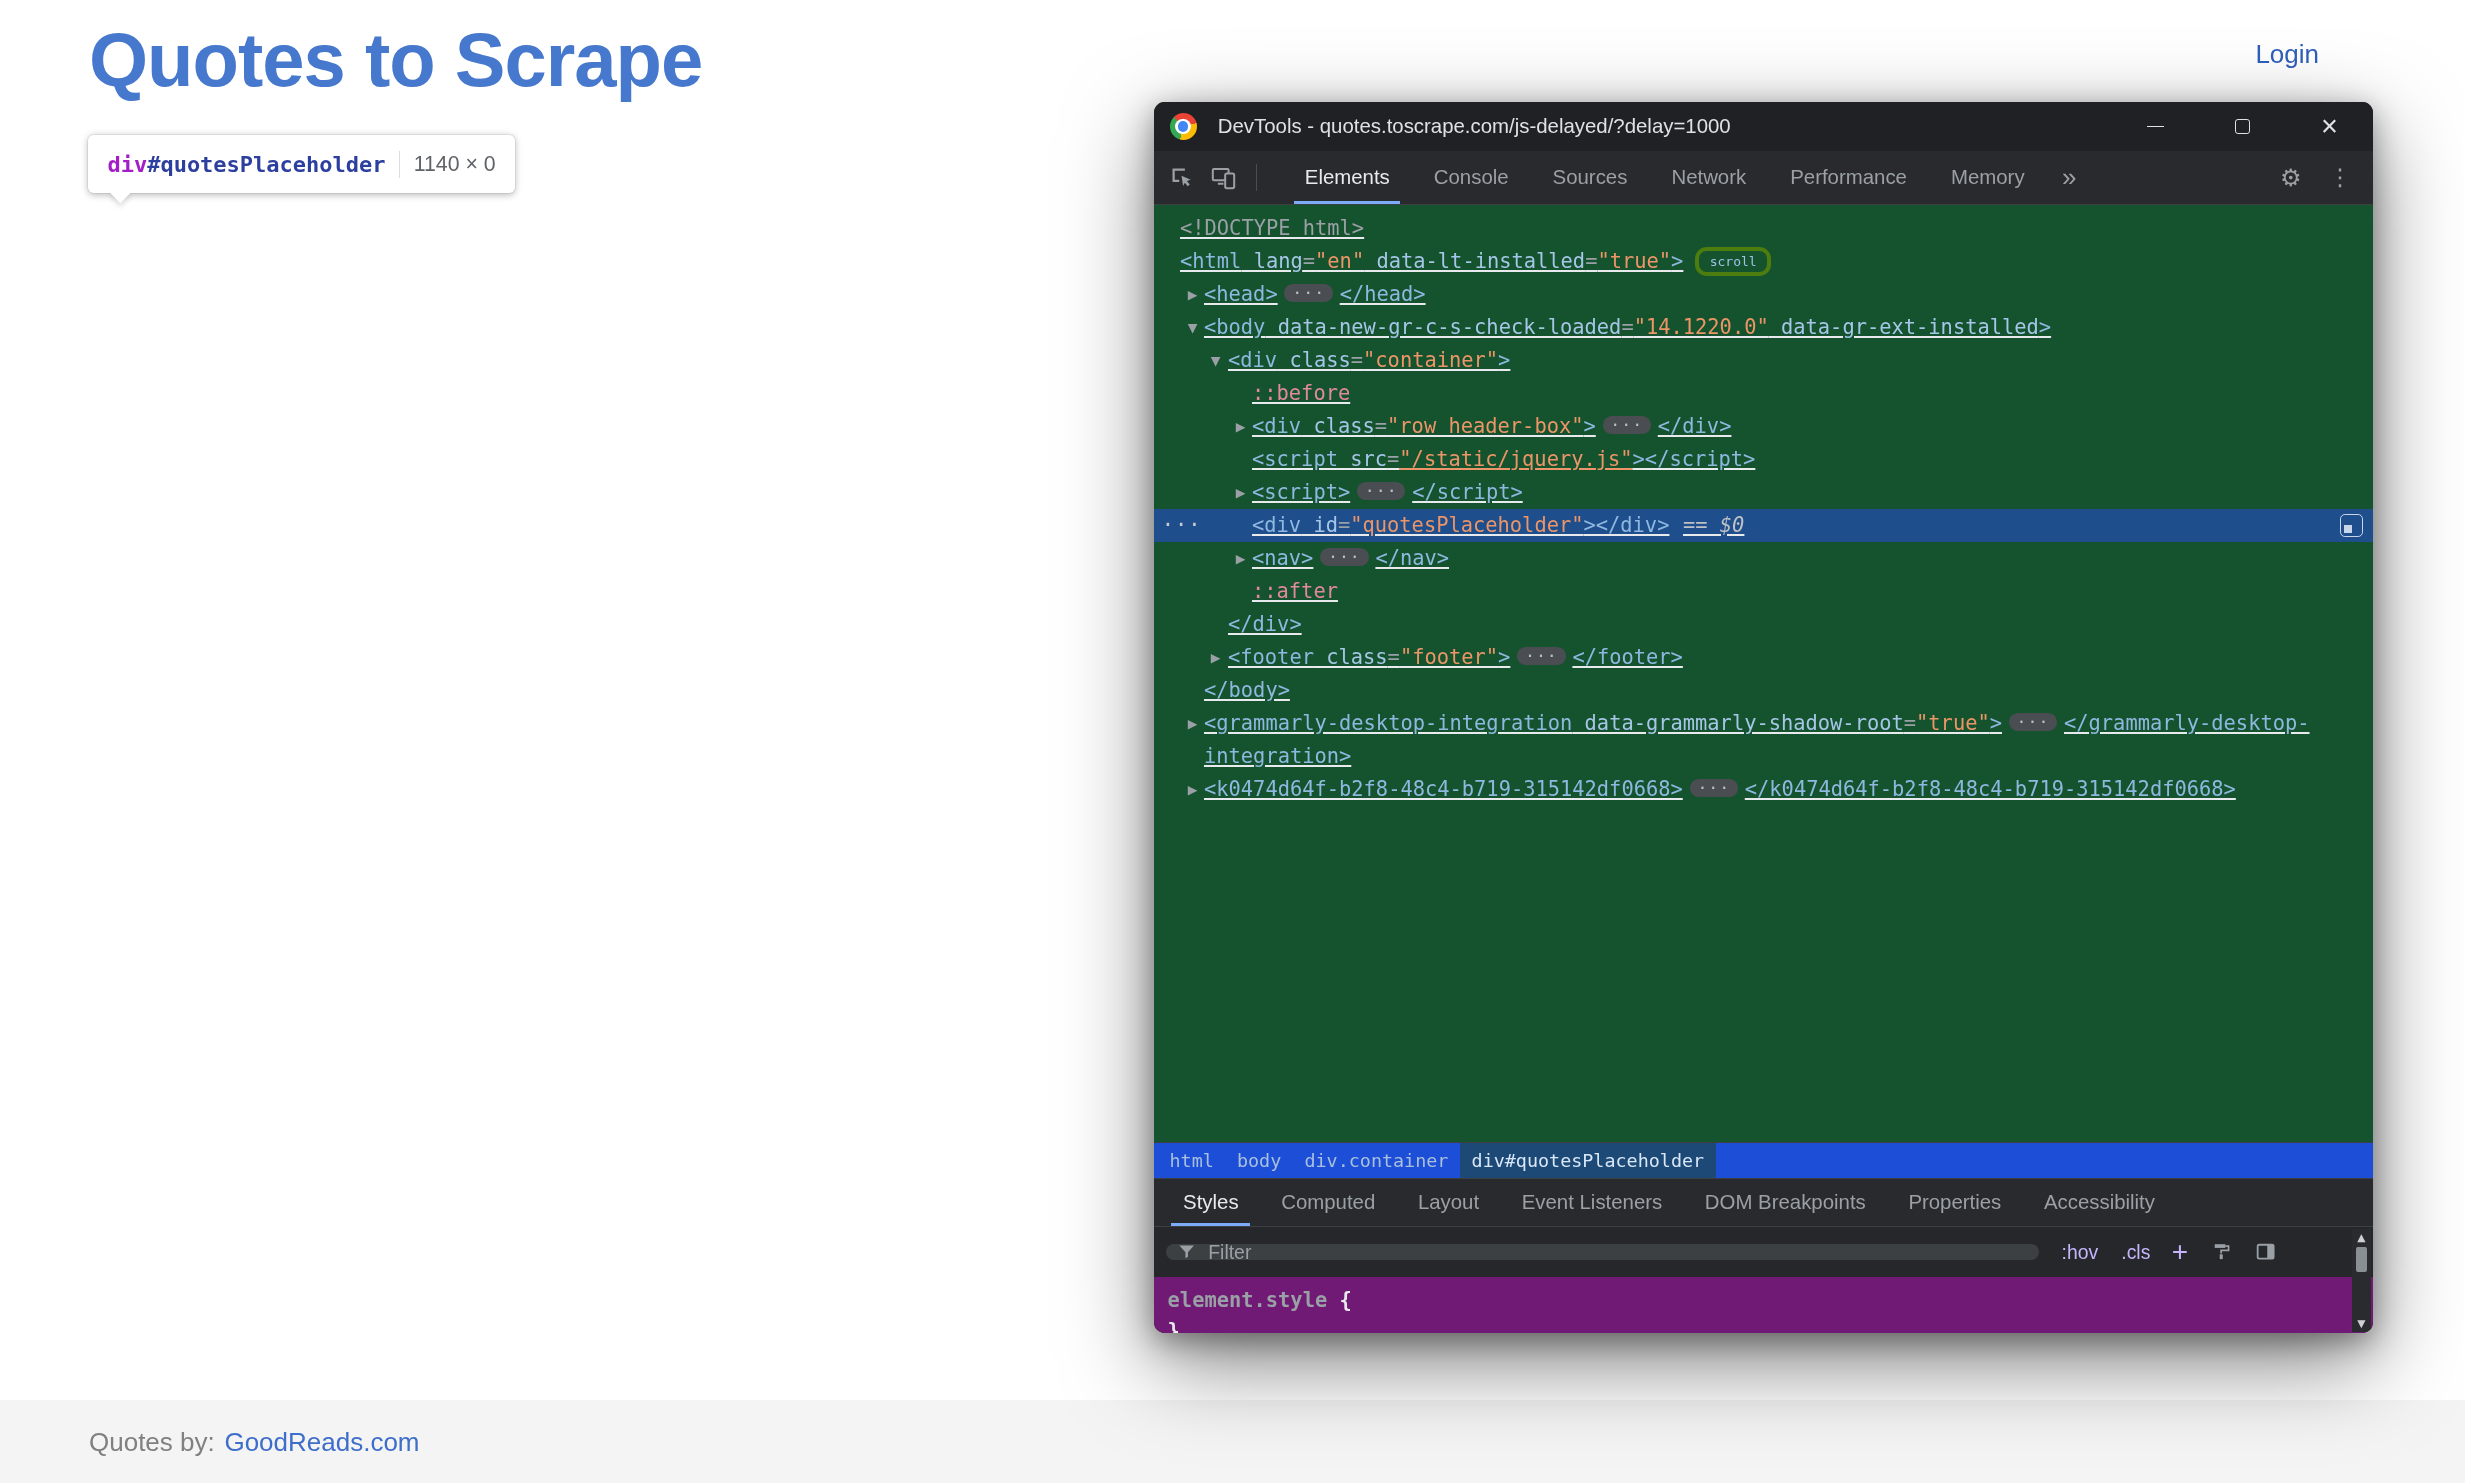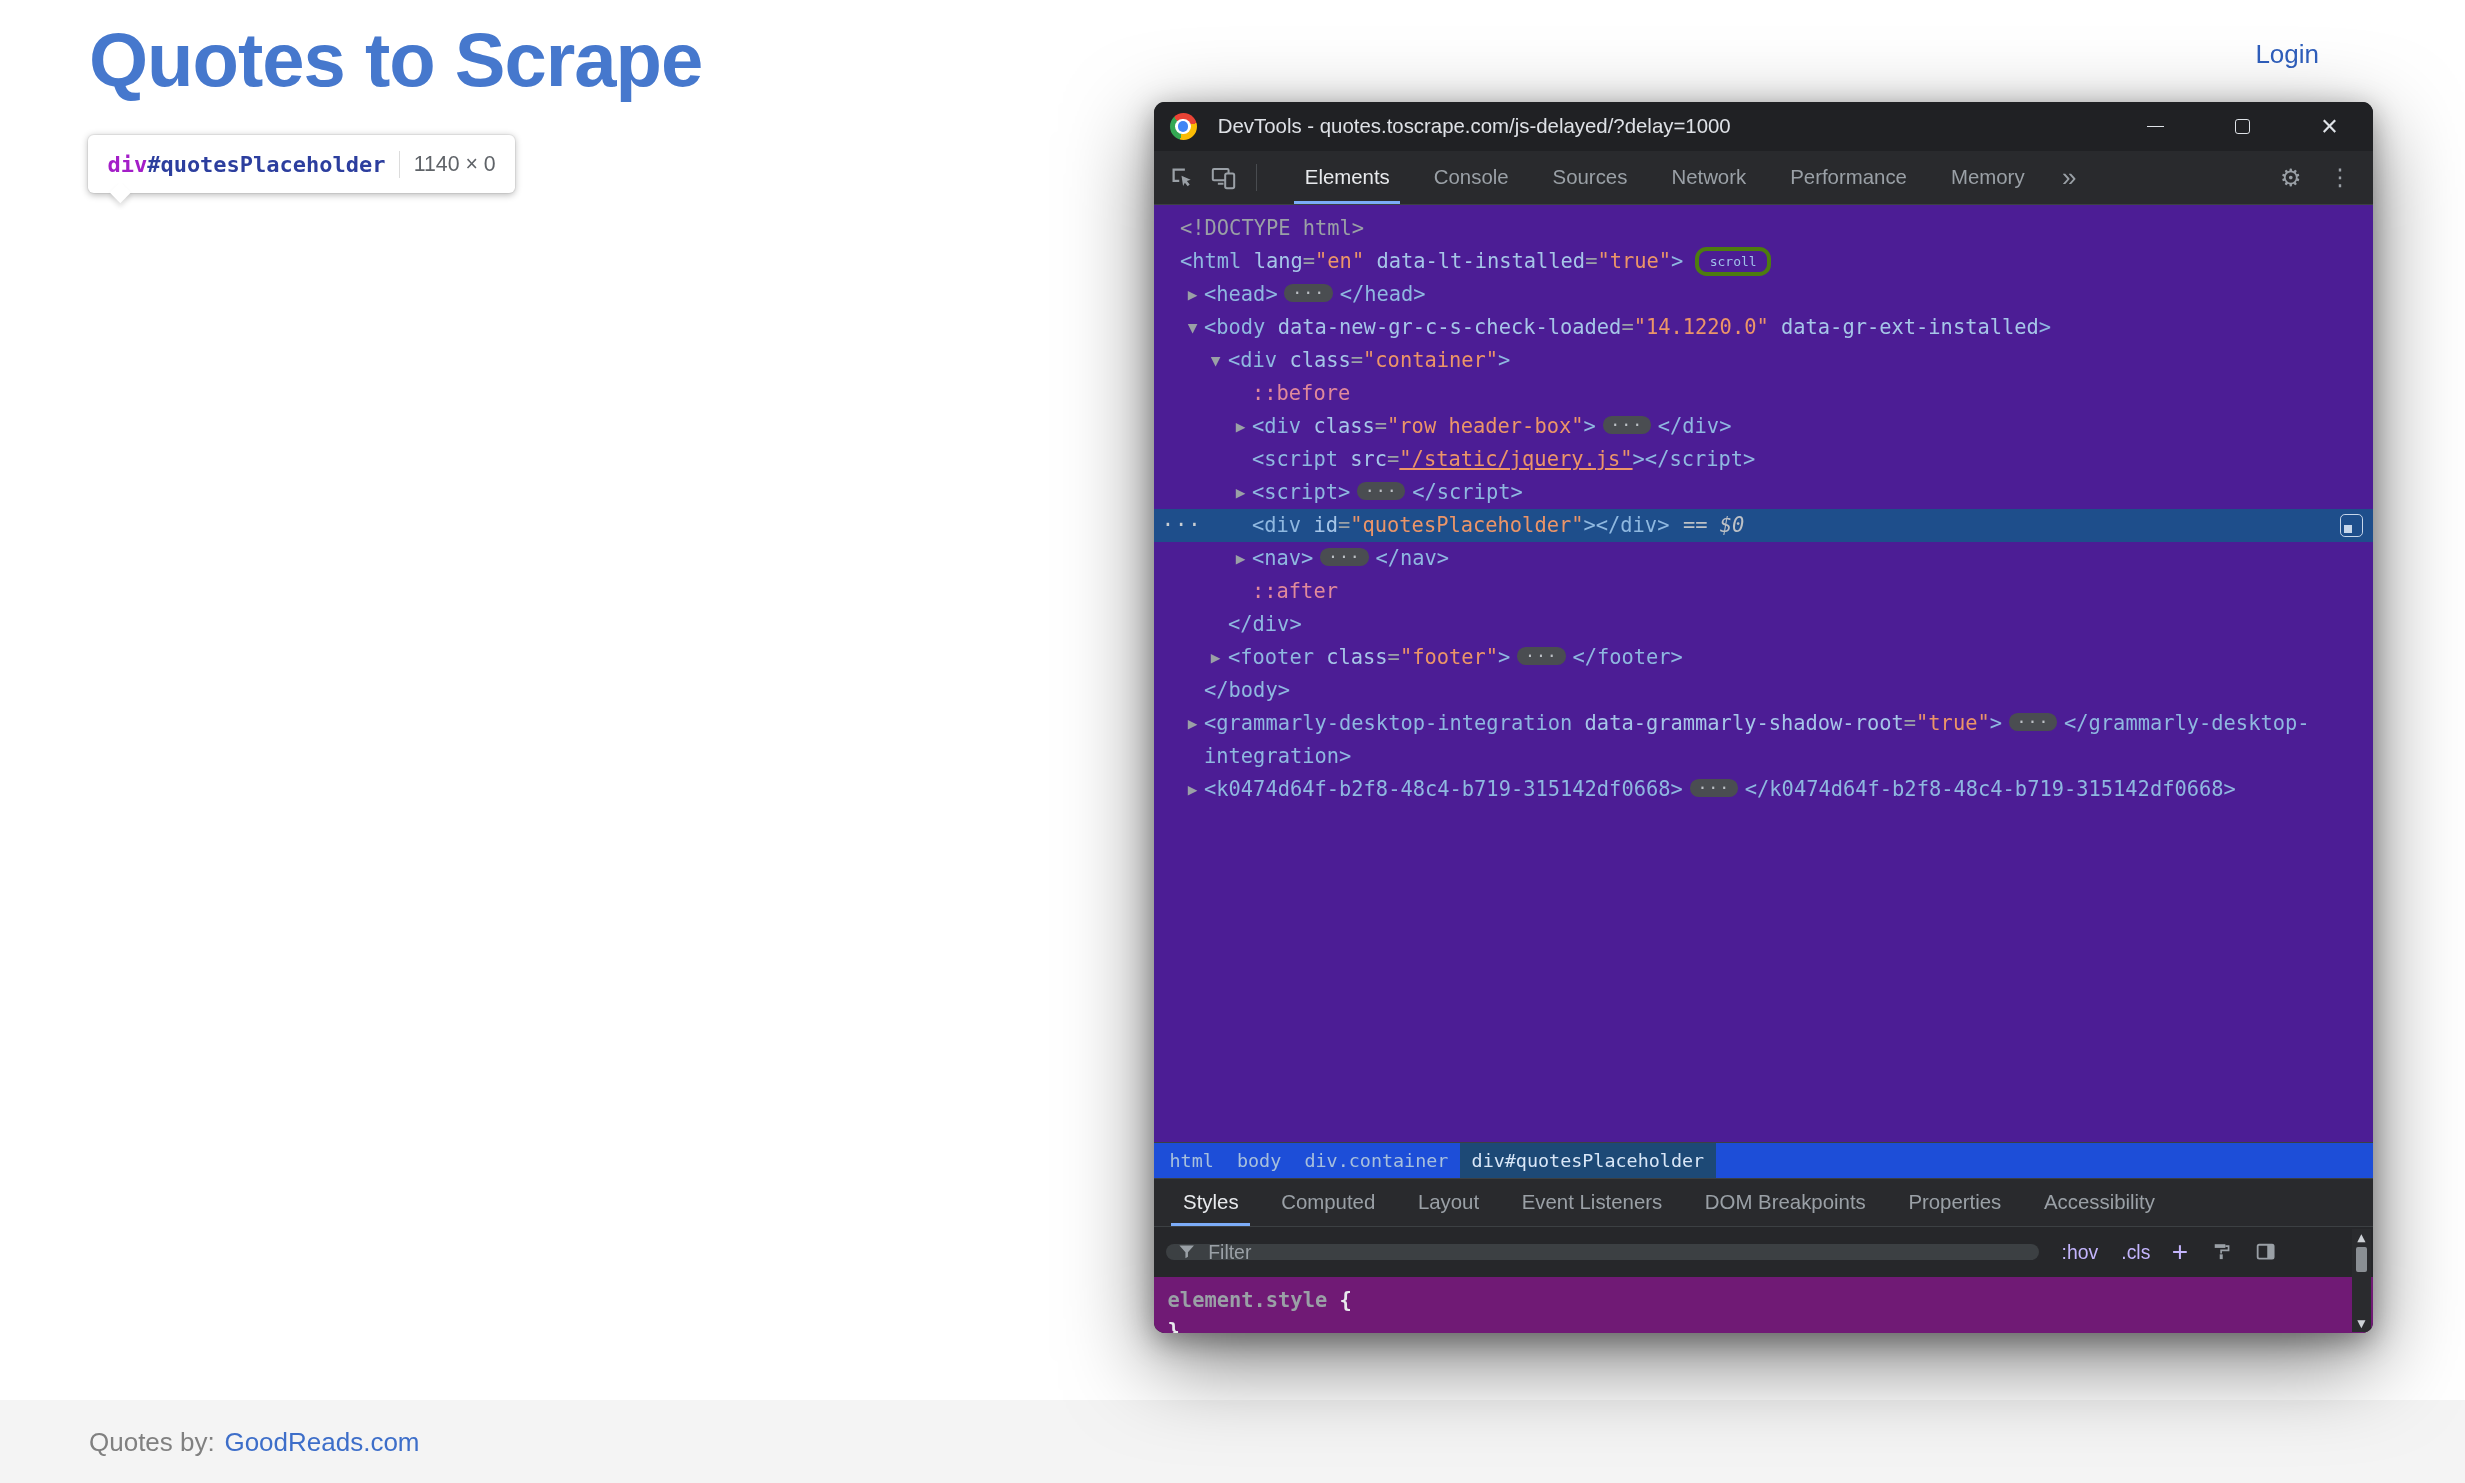--- a/index.html
+++ b/index.html
@@ -74,22 +74,22 @@
   .dt-tabs { display:flex; height:100%; margin-left:7.8px; }
   .dt-tab { padding:0 22px; height:100%; display:flex; align-items:center; font-size:20.4px; color:#9aa0a6; position:relative; cursor:pointer; white-space:nowrap; }
   .dt-tab.active { color:#e8eaed; }
   .dt-tab.active::after { content:""; position:absolute; left:11.6px; right:11.6px; bottom:0; height:2.9px; background:#7cacf8; }
   .more-tabs { font-size:26px; color:#9aa0a6; padding:0 15.5px; cursor:pointer; }
   .tb-spacer { flex:1; }
   .gear { font-size:24px; color:#9aa0a6; margin-right:27px; cursor:pointer; }
   .kebab { font-size:23px; color:#9aa0a6; margin-right:7.8px; cursor:pointer; letter-spacing:0; }
 
   
-  .dt-tree { flex:1; background:#4c1d95; padding-top:6.8px; overflow:hidden;
-    font-family:"DejaVu Sans Mono", monospace; font-size:20.4px; }
+  .dt-tree { flex:1; background:#14532d; padding-top:6.8px; overflow:hidden;
+    font-family:"DejaVu Sans Mono", monospace; font-size:20.4px;text-decoration:underline; }
   .tree-line { height:33px; line-height:33px; white-space:pre; position:relative; }
   .tree-line.sel { background:#1e4e8b; }
   .arrow { position:absolute; width:19.4px; text-align:center; font-size:12.6px; color:#9aa0a6;
     font-family:"DejaVu Sans", sans-serif; cursor:pointer; }
   .gutter-dots { position:absolute; left:7.8px; color:#c8cdd2; letter-spacing:1px; cursor:pointer; }
   .seg-p  { color:#9aa0a6; }
   .seg-t  { color:#8fb8e0; }
   .seg-a  { color:#a6c6e8; }
   .seg-v  { color:#ec9568; }
   .seg-l  { color:#ec9568; text-decoration:underline; cursor:pointer; }

